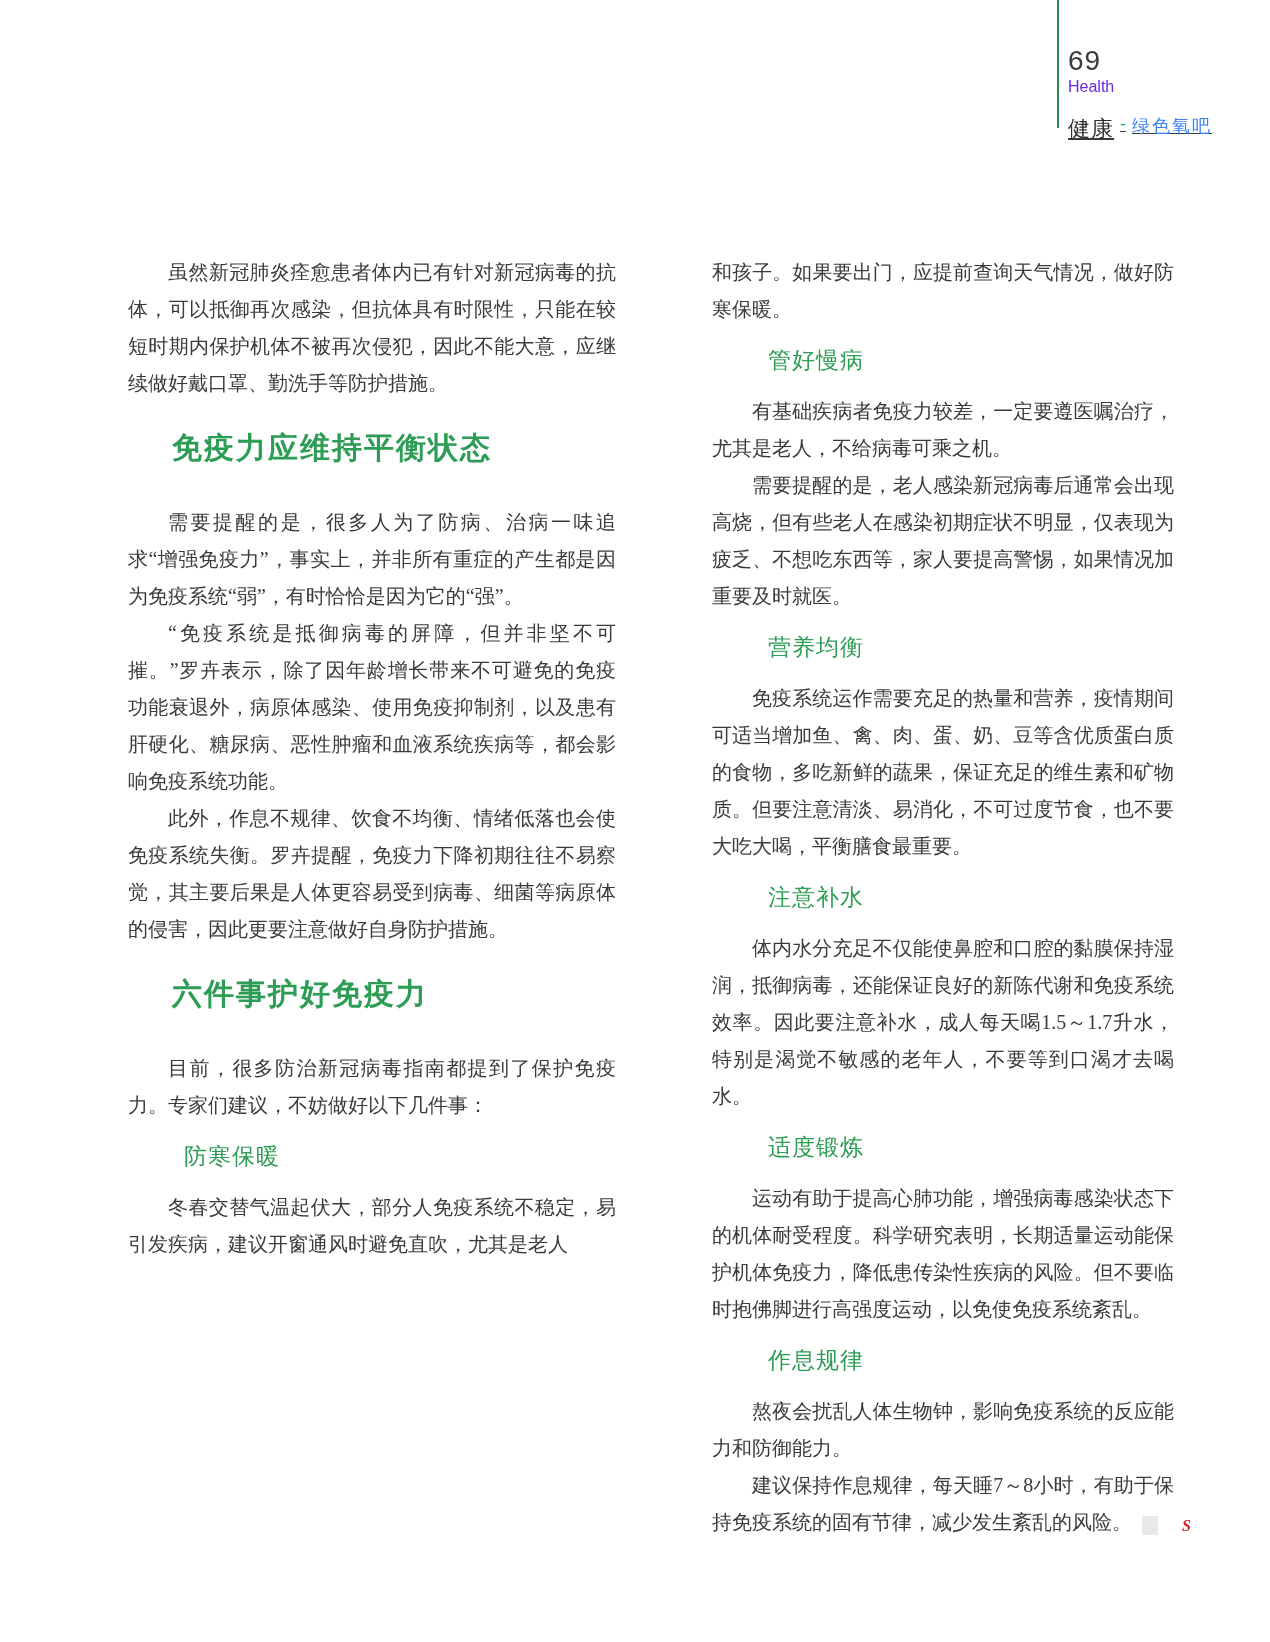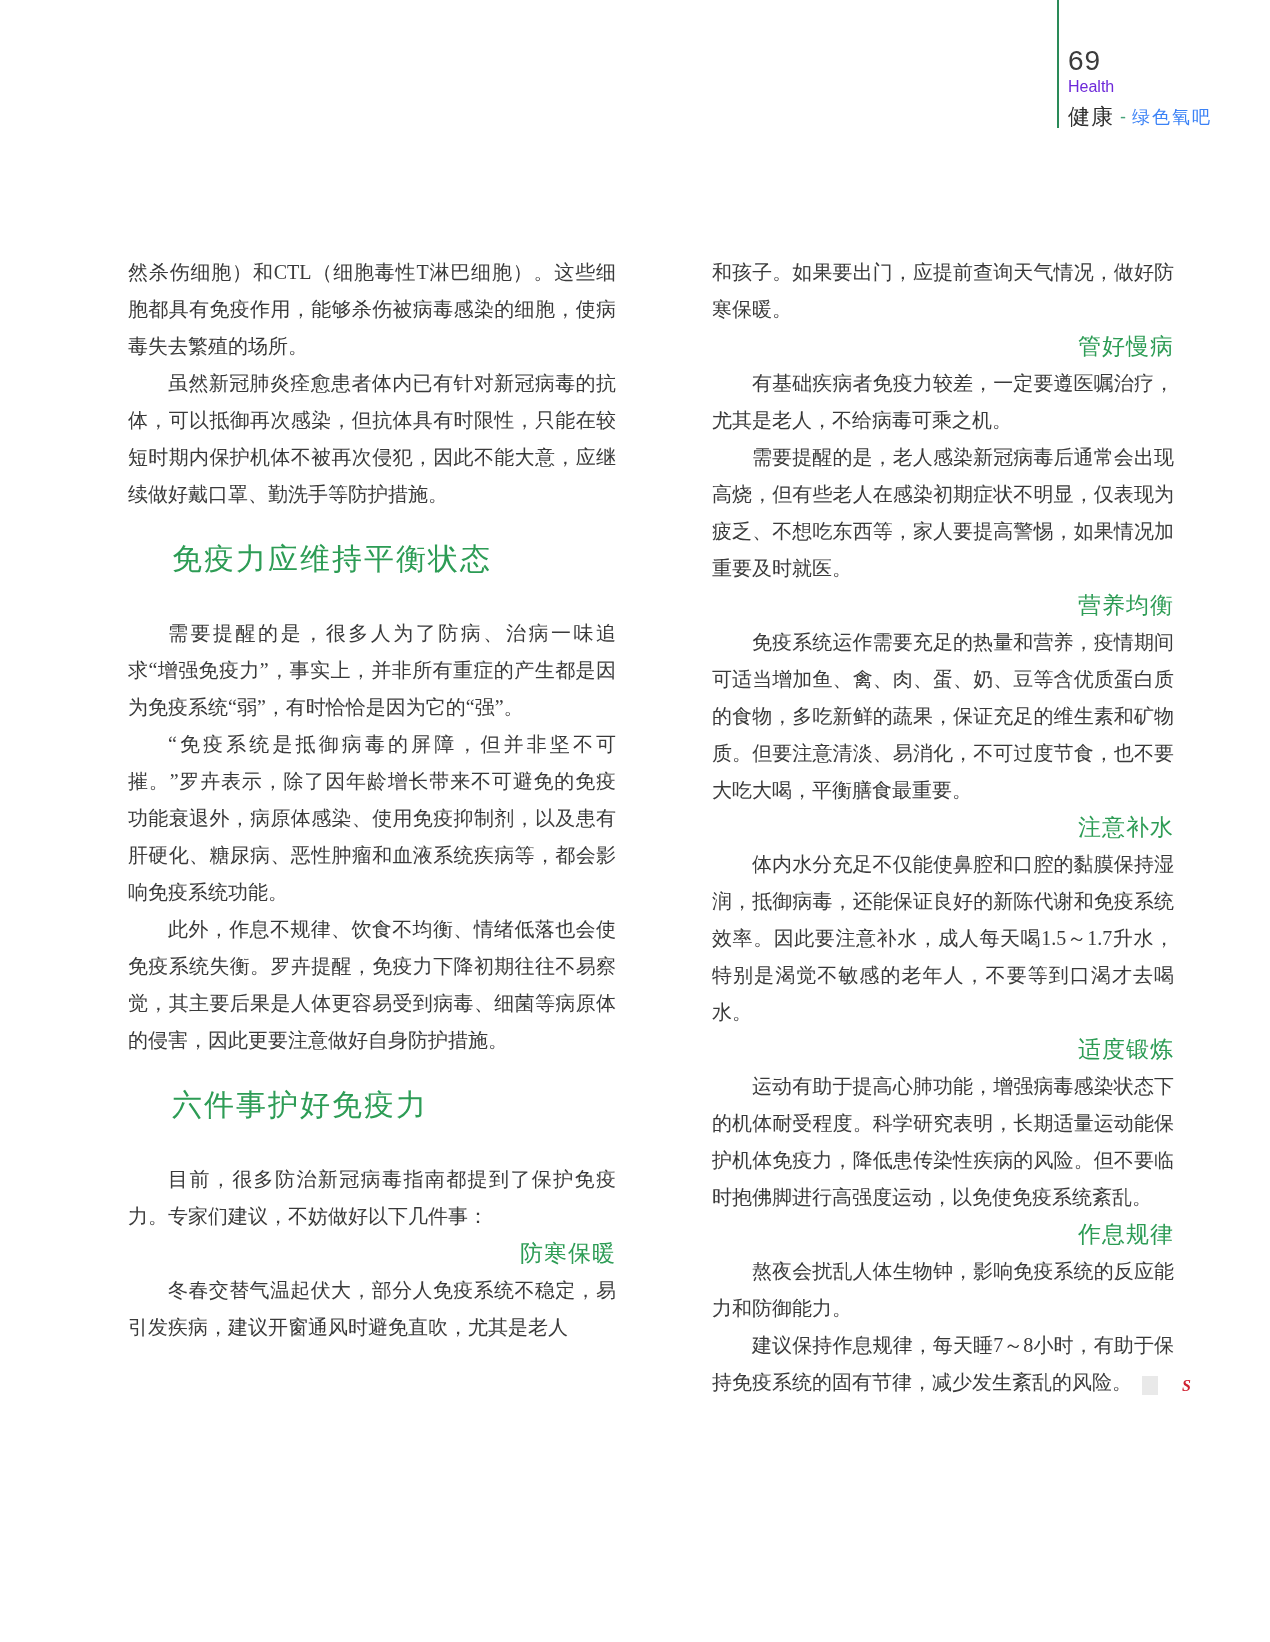--- a/index.html
+++ b/index.html
@@ -5,39 +5,39 @@
   html,body{margin:0;padding:0;background:#ffffff;}
   .page{
     position:relative;width:1240px;height:1642px;background:#ffffff;overflow:hidden;
     font-family:"Liberation Serif","DejaVu Serif",serif;color:#3a3a3a;
   }
   
   .hdr-rule{position:absolute;left:1057px;top:0;width:2px;height:128px;background:#2a8a58;}
   .hdr{position:absolute;left:1068px;top:46px;font-family:"Liberation Sans","DejaVu Sans",sans-serif;}
   .hdr .pagenum{font-size:28px;line-height:30px;color:#3c3c3c;letter-spacing:1px;}
   .hdr .section-en{font-size:16px;line-height:22px;color:#6d28d9;}
-  .hdr .section-zh-row{display:flex;align-items:center;margin-top:4px;}
+  .hdr .section-zh-row{display:flex;align-items:flex-start;margin-top:16px;text-decoration:underline;}
   .hdr .section-zh{font-size:22px;color:#303030;letter-spacing:1px;}
   .hdr .dash{font-size:18px;color:#46a379;margin:0 6px;}
   .hdr .section-sub{font-size:18px;color:#3b82f6;letter-spacing:2px;}
   
   .col{position:absolute;top:254px;font-size:20px;line-height:37px;text-align:justify;}
   .col-left{left:128px;width:488px;}
   .col-right{left:712px;width:462px;}
   .para{margin:0;}
   .para.indent{text-indent:2em;}
   .h-major{
-    font-family:"Liberation Sans","DejaVu Sans",sans-serif;font-weight:normal;
+    font-family:"Liberation Sans","DejaVu Sans",sans-serif;font-weight:bold;
     font-size:30px;line-height:37px;color:#2d9c55;letter-spacing:2px;
     margin:27px 0 38px;padding-left:44px;text-align:left;
   }
   .h-sub{
     font-family:"Liberation Sans","DejaVu Sans",sans-serif;font-weight:normal;
     font-size:23px;line-height:37px;color:#2d9c55;letter-spacing:1px;
-    margin:0;padding-left:42px;text-align:right;
+    margin:14px;padding-left:42px;text-align:left;
   }
   .end-mark{
     display:inline-block;width:16px;height:19px;margin-left:10px;vertical-align:-2px;
     background:#e9e9e9;color:#cf2030;font-family:"Liberation Serif",serif;
     font-weight:bold;font-style:italic;font-size:16px;line-height:19px;text-align:center;
   }
 </style>
 </head>
 <body>
 
@@ -48,21 +48,20 @@
     <div class="pagenum">69</div>
     <div class="section-en">Health</div>
     <div class="section-zh-row">
       <span class="section-zh">健康</span>
       <span class="dash">-</span>
       <span class="section-sub">绿色氧吧</span>
     </div>
   </div>
 
   <div class="col col-left">
-    <p class="para">然杀伤细胞）和CTL（细胞毒性T淋巴细胞）。这些细胞都具有免疫作用，能够杀伤被病毒感染的细胞，使病毒失去繁殖的场所。</p>
     <p class="para indent">虽然新冠肺炎痊愈患者体内已有针对新冠病毒的抗体，可以抵御再次感染，但抗体具有时限性，只能在较短时期内保护机体不被再次侵犯，因此不能大意，应继续做好戴口罩、勤洗手等防护措施。</p>
     <h2 class="h-major">免疫力应维持平衡状态</h2>
     <p class="para indent">需要提醒的是，很多人为了防病、治病一味追求“增强免疫力”，事实上，并非所有重症的产生都是因为免疫系统“弱”，有时恰恰是因为它的“强”。</p>
     <p class="para indent">“免疫系统是抵御病毒的屏障，但并非坚不可摧。”罗卉表示，除了因年龄增长带来不可避免的免疫功能衰退外，病原体感染、使用免疫抑制剂，以及患有肝硬化、糖尿病、恶性肿瘤和血液系统疾病等，都会影响免疫系统功能。</p>
     <p class="para indent">此外，作息不规律、饮食不均衡、情绪低落也会使免疫系统失衡。罗卉提醒，免疫力下降初期往往不易察觉，其主要后果是人体更容易受到病毒、细菌等病原体的侵害，因此更要注意做好自身防护措施。</p>
     <h2 class="h-major">六件事护好免疫力</h2>
     <p class="para indent">目前，很多防治新冠病毒指南都提到了保护免疫力。专家们建议，不妨做好以下几件事：</p>
     <h3 class="h-sub">防寒保暖</h3>
     <p class="para indent">冬春交替气温起伏大，部分人免疫系统不稳定，易引发疾病，建议开窗通风时避免直吹，尤其是老人</p>
   </div>

